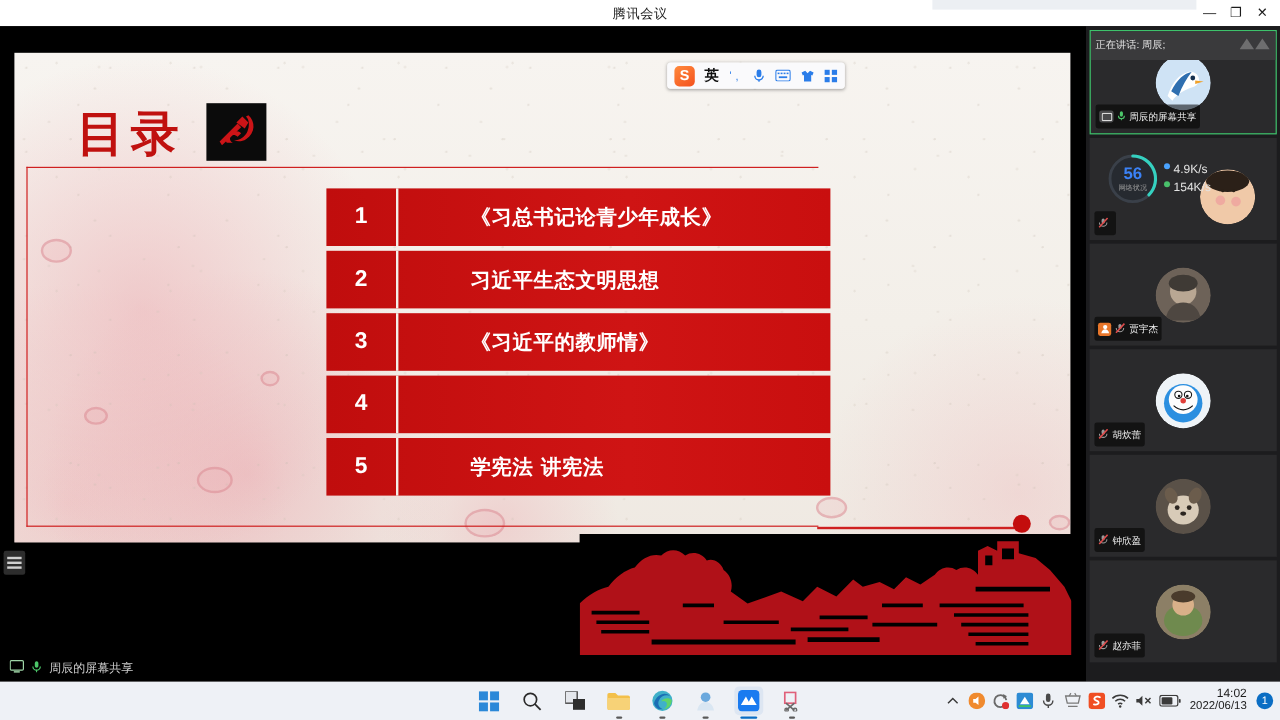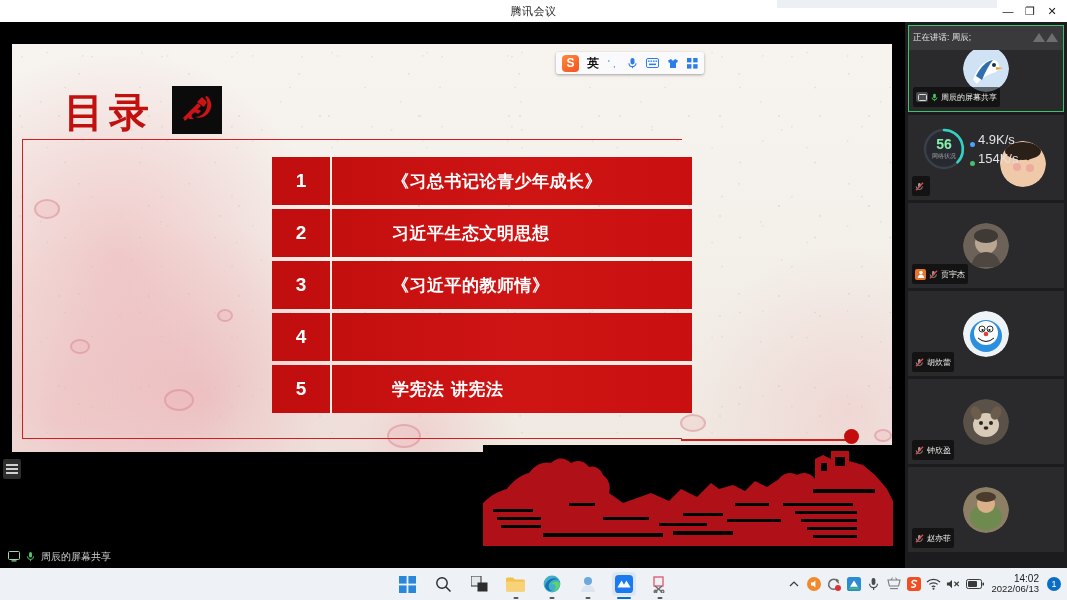--- a/index.html
+++ b/index.html
@@ -220,24 +220,24 @@
   
   .net-widget {
     position: absolute; left: 14px; top: 12px; z-index: 5;
     display: flex; align-items: center; gap: 4px;
   }
   .net-ring { position: relative; width: 44px; height: 44px; }
   .net-pct {
     position: absolute; inset: 0; display: flex; flex-direction: column;
     align-items: center; justify-content: center;
   }
-  .net-pct .v { font-size: 14px; color: #86efac; font-weight: 600; line-height: 1; }
+  .net-pct .v { font-size: 14px; color: #3b82f6; font-weight: 600; line-height: 1; }
   .net-pct .u { font-size: 6px; color: #9a9a9a; margin-top: 1px; }
   .net-rates { display: flex; flex-direction: column; gap: 4px; }
-  .net-rate { display: flex; align-items: flex-end; gap: 3px; font-size: 13px; color: #e3e3e3; }
+  .net-rate { display: flex; align-items: flex-start; gap: 3px; font-size: 10px; color: #e3e3e3; }
   .dot-up { width: 5px; height: 5px; border-radius: 50%; background: #4aa3ff; }
   .dot-dn { width: 5px; height: 5px; border-radius: 50%; background: #49c06b; }
 
   
   .taskbar {
     position: absolute; left: 0; top: 568px; width: 1067px; height: 32px;
     background: #eef1f6;
     display: flex; align-items: center;
   }
   .tb-weather {

